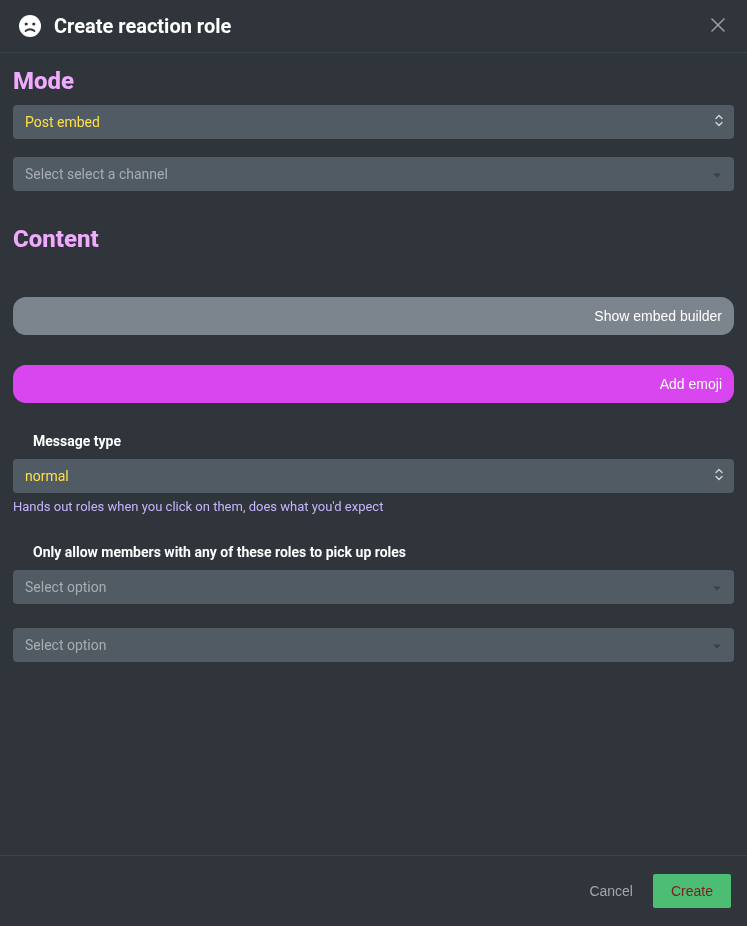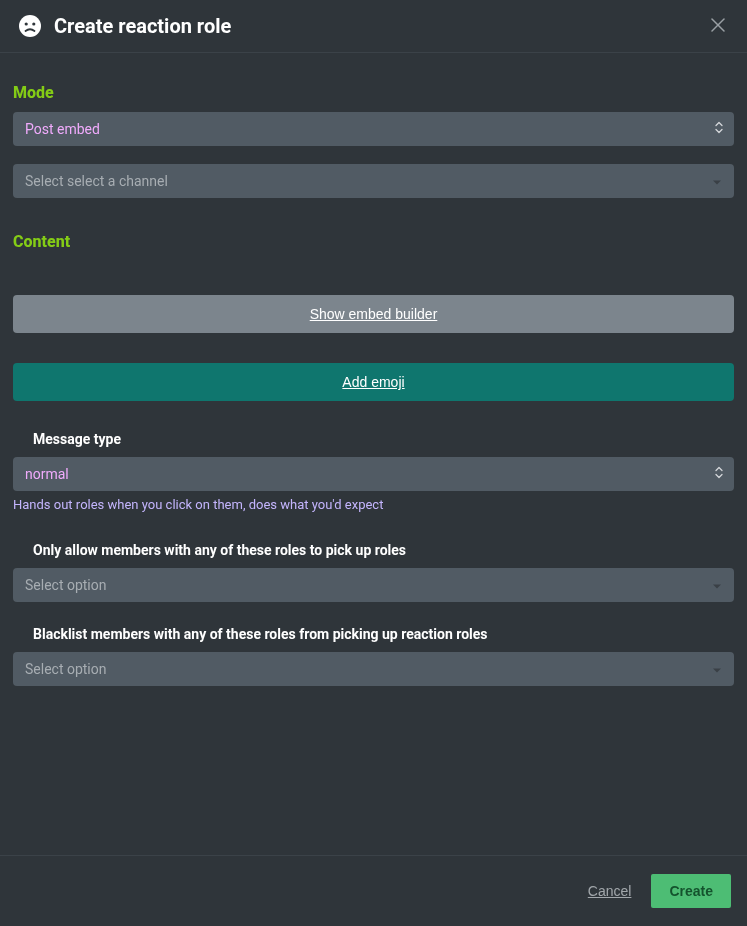--- a/index.html
+++ b/index.html
@@ -14,21 +14,20 @@
     width: 747px;
     height: 926px;
     overflow: hidden;
   }
   .modal {
     width: 747px;
     height: 926px;
     background: #2f353a;
     display: flex;
     flex-direction: column;
-    gap: 16px;
   }
   .modal-header {
     display: flex;
     align-items: center;
     padding: 14px 18px 14px 18px;
     border-bottom: 1px solid #3b4248;
   }
   .modal-header .icon-circle {
     width: 24px;
     height: 24px;
@@ -47,42 +46,42 @@
     font-size: 14px;
     line-height: 1;
     padding: 4px;
   }
   .modal-body {
     padding: 14px 13px 0 13px;
     flex: 1;
     overflow-y: auto;
   }
   .section-label-large {
-    font-size: 16px;
+    font-size: 24px;
     font-weight: 800;
     margin-bottom: 10px;
-    color: #84cc16;
+    color: #f0abfc;
   }
   .section-label-small {
     font-size: 14px;
     font-weight: 700;
     margin-bottom: 10px;
     color: #fff;
     padding-left: 20px;
   }
   .select-wrap {
     position: relative;
     width: 100%;
   }
   .select-control {
     width: 100%;
     background: #515b64;
     border: none;
     border-radius: 4px;
-    color: #f0abfc;
+    color: #fde047;
     font-size: 14px;
     padding: 9px 30px 9px 12px;
     appearance: none;
     -webkit-appearance: none;
     cursor: pointer;
     outline: none;
   }
   .select-control.placeholder {
     color: #a7adb2;
   }
@@ -113,34 +112,33 @@
     outline: none;
     font-family: inherit;
   }
   .textarea-control::placeholder {
     color: #a7adb2;
   }
   .btn {
     display: block;
     width: 100%;
     border: none;
-    border-radius: 4px;
+    border-radius: 13px;
     font-size: 14px;
     padding: 11px 12px;
-    text-align: center;
+    text-align: right;
     cursor: pointer;
     font-weight: 500;
     color: #fff;
-    text-decoration: underline;
   }
   .btn-gray {
     background: #7c858d;
   }
   .btn-green {
-    background: #0f766e;
+    background: #d946ef;
   }
   .help-text {
     font-size: 13px;
     color: #c4b5fd;
     margin-top: 6px;
   }
   .spacer-18 { height: 18px; }
   .spacer-24 { height: 24px; }
   .spacer-34 { height: 34px; }
   .spacer-30 { height: 30px; }
@@ -153,28 +151,27 @@
     gap: 14px;
     background: #2f353a;
   }
   .btn-cancel {
     background: transparent;
     border: none;
     color: #a2a7ab;
     font-size: 14px;
     cursor: pointer;
     padding: 8px 6px;
-    text-decoration: underline;
   }
   .btn-create {
     background: #4dbd74;
     border: none;
-    color: #14532d;
-    font-size: 14px;
-    font-weight: 700;
+    color: #7f1d1d;
+    font-size: 14px;
+    font-weight: 400;
     padding: 9px 18px;
     border-radius: 2px;
     cursor: pointer;
   }
 </style>
 </head>
 <body>
 
 <div class="modal">
 
@@ -256,21 +253,20 @@
       <div class="select-control placeholder">Select option</div>
       <span class="select-caret">
         <svg width="10" height="8" viewBox="0 0 10 8">
           <path d="M1 2 L5 6 L9 2 Z" fill="#3a4046"></path>
         </svg>
       </span>
     </div>
 
     <div class="spacer-24"></div>
 
-    <div class="section-label-small">Blacklist members with any of these roles from picking up reaction roles</div>
     <div class="select-wrap">
       <div class="select-control placeholder">Select option</div>
       <span class="select-caret">
         <svg width="10" height="8" viewBox="0 0 10 8">
           <path d="M1 2 L5 6 L9 2 Z" fill="#3a4046"></path>
         </svg>
       </span>
     </div>
 
   </div>

